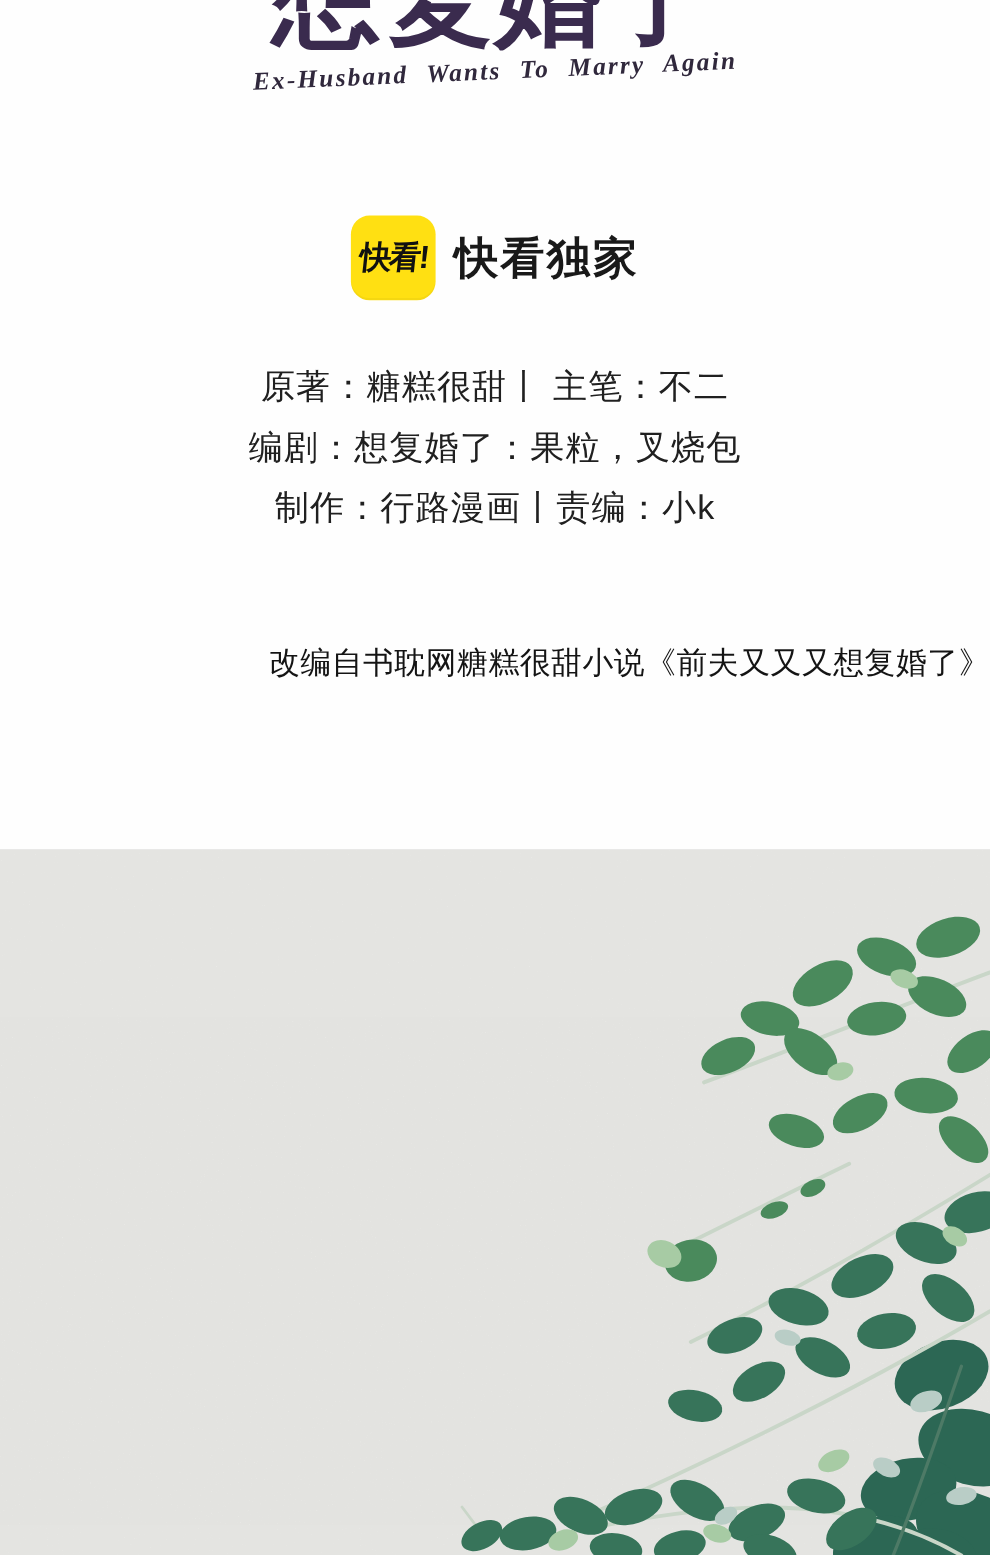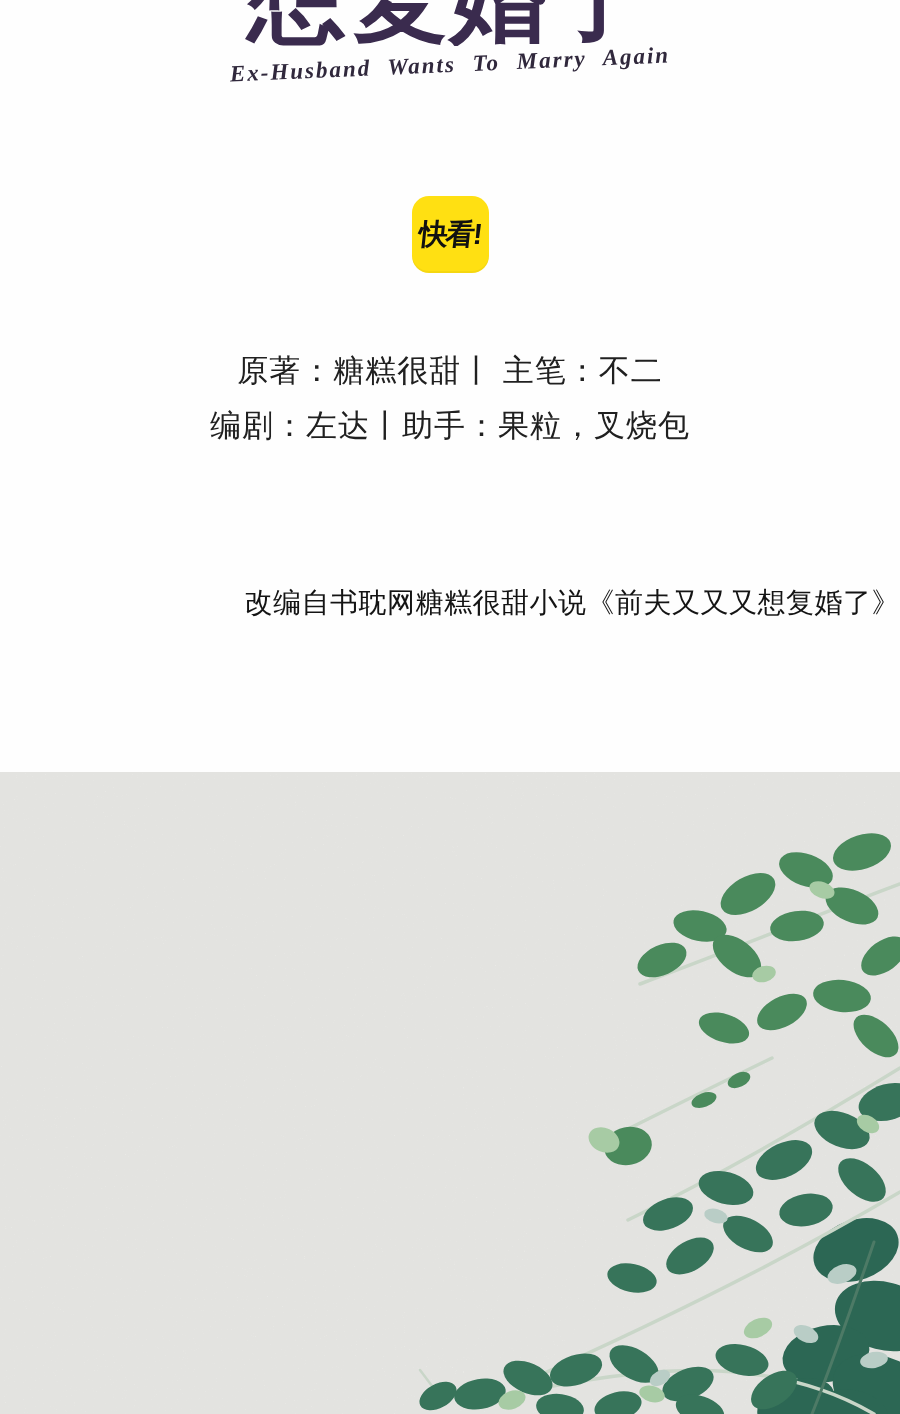--- a/index.html
+++ b/index.html
@@ -60,21 +60,21 @@
   .logo-badge span{
     font-weight:900;font-size:29px;letter-spacing:-2px;
     color:#111;transform:skewX(-6deg);
     white-space:nowrap;
   }
   .publisher-label{
     font-size:40px;font-weight:700;letter-spacing:2px;color:#191919;
   }
   
   .credits{
-    position:absolute;top:343px;left:0;width:100%;
+    position:absolute;top:324px;left:0;width:100%;
     text-align:center;font-size:31px;line-height:55px;
     color:#202020;letter-spacing:1px;
   }
   
   .adaptation{
     position:absolute;top:584px;left:0;width:100%;
     text-align:right;font-size:28px;color:#141414;letter-spacing:0.5px;
   }
   
   .paper{
@@ -89,25 +89,27 @@
 <div class="title-clip">
   <div class="title-text">想复婚了</div>
 </div>
 
 <div class="subtitle">Ex-Husband  Wants  To  Marry  Again</div>
 
 <div class="publisher">
   <div class="logo-badge">
     <span>快看!</span>
   </div>
+  <div class="publisher-label">快看独家</div>
 </div>
 
 <div class="credits">
   <div>原著：糖糕很甜丨 主笔：不二</div>
-  <div>编剧：左达丨助手：果粒，叉烧包</div>
+  <div>编剧：想复婚了：果粒，叉烧包</div>
+  <div>制作：行路漫画丨责编：小k</div>
 </div>
 
 <div class="adaptation">改编自书耽网糖糕很甜小说《前夫又又又想复婚了》</div>
 
 <div class="paper">
   <svg viewBox="0 0 900 642" width="900" height="642" aria-hidden="true">
     <defs>
       <filter id="grain" x="0" y="0" width="100%" height="100%">
         <feTurbulence type="fractalNoise" baseFrequency="0.9" numOctaves="2" stitchTiles="stitch" result="n"></feTurbulence>
         <feColorMatrix in="n" type="matrix" values="0 0 0 0 0  0 0 0 0 0  0 0 0 0 0  0.9 0.9 0.9 0 0"></feColorMatrix>

